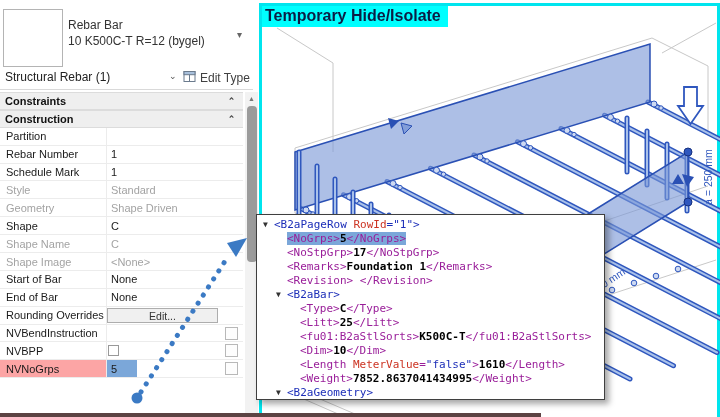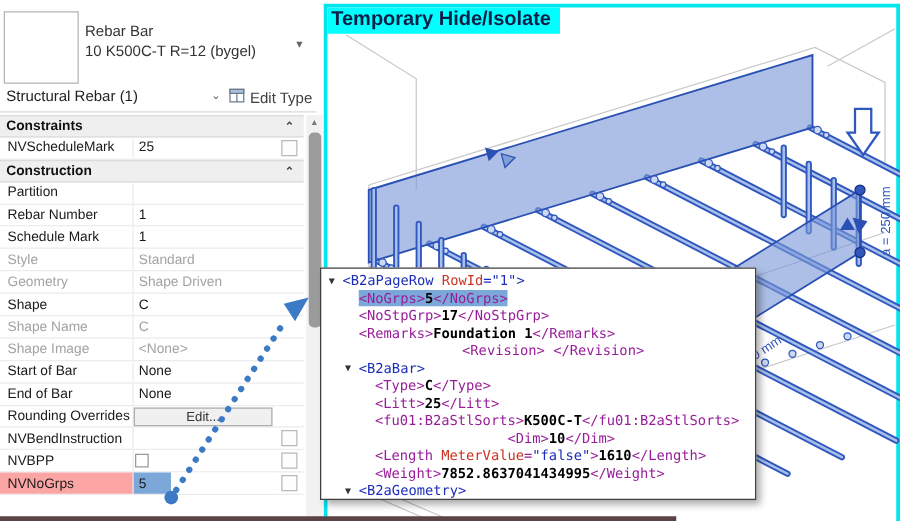--- a/index.html
+++ b/index.html
@@ -176,27 +176,20 @@
         </span>
         <span>Edit Type</span>
       </div>
     </div>
     <div id="topline"></div>
     <div id="grid">
         <div class="prow phead">
           <span class="plabel-h">Constraints</span>
           <span class="chev">⌃</span>
         </div>
-        <div class="prow pitem">
-          <div class="plabel">NVScheduleMark</div>
-          <div class="pval">25</div>
-          <div class="pcol3">
-            <div class="assoc"></div>
-          </div>
-        </div>
         <div class="prow phead">
           <span class="plabel-h">Construction</span>
           <span class="chev">⌃</span>
         </div>
         <div class="prow pitem">
           <div class="plabel">Partition</div>
           <div class="pval"></div>
           <div class="pcol3"></div>
         </div>
         <div class="prow pitem">
@@ -279,26 +272,26 @@
       <div class="up">▲</div>
       <div class="thumb"></div>
     </div>
   </div>
 
   <div id="popup">
       <div class="xline" style="padding-left: 0px;"><span class="xarrow">▼</span><span><span class="xp">&lt;B2aPageRow </span><span class="xa">RowId</span><span class="xp">=</span><span class="xv">"1"</span><span class="xp">&gt;</span></span></div>
       <div class="xline" style="padding-left: 13px;"><span class="xarrow"></span><span class="xhl"><span class="xl">&lt;NoGrps&gt;</span><span class="xt">5</span><span class="xl">&lt;/NoGrps&gt;</span></span></div>
       <div class="xline" style="padding-left: 13px;"><span class="xarrow"></span><span><span class="xl">&lt;NoStpGrp&gt;</span><span class="xt">17</span><span class="xl">&lt;/NoStpGrp&gt;</span></span></div>
       <div class="xline" style="padding-left: 13px;"><span class="xarrow"></span><span><span class="xl">&lt;Remarks&gt;</span><span class="xt">Foundation 1</span><span class="xl">&lt;/Remarks&gt;</span></span></div>
-      <div class="xline" style="padding-left: 13px; text-align: center;"><span class="xarrow"></span><span><span class="xl">&lt;Revision&gt;</span><span class="xt"> </span><span class="xl">&lt;/Revision&gt;</span></span></div>
+      <div class="xline" style="padding-left: 13px;"><span class="xarrow"></span><span><span class="xl">&lt;Revision&gt;</span><span class="xt"> </span><span class="xl">&lt;/Revision&gt;</span></span></div>
       <div class="xline" style="padding-left: 13px;"><span class="xarrow">▼</span><span><span class="xp">&lt;B2aBar&gt;</span></span></div>
       <div class="xline" style="padding-left: 26px;"><span class="xarrow"></span><span><span class="xl">&lt;Type&gt;</span><span class="xt">C</span><span class="xl">&lt;/Type&gt;</span></span></div>
       <div class="xline" style="padding-left: 26px;"><span class="xarrow"></span><span><span class="xl">&lt;Litt&gt;</span><span class="xt">25</span><span class="xl">&lt;/Litt&gt;</span></span></div>
       <div class="xline" style="padding-left: 26px;"><span class="xarrow"></span><span><span class="xl">&lt;fu01:B2aStlSorts&gt;</span><span class="xt">K500C-T</span><span class="xl">&lt;/fu01:B2aStlSorts&gt;</span></span></div>
-      <div class="xline" style="padding-left: 26px; text-align: center;"><span class="xarrow"></span><span><span class="xl">&lt;Dim&gt;</span><span class="xt">10</span><span class="xl">&lt;/Dim&gt;</span></span></div>
+      <div class="xline" style="padding-left: 26px;"><span class="xarrow"></span><span><span class="xl">&lt;Dim&gt;</span><span class="xt">10</span><span class="xl">&lt;/Dim&gt;</span></span></div>
       <div class="xline" style="padding-left: 26px;"><span class="xarrow"></span><span><span class="xl">&lt;Length </span><span class="xa">MeterValue</span><span class="xl">=</span><span class="xv">"false"</span><span class="xl">&gt;</span><span class="xt">1610</span><span class="xl">&lt;/Length&gt;</span></span></div>
       <div class="xline" style="padding-left: 26px;"><span class="xarrow"></span><span><span class="xl">&lt;Weight&gt;</span><span class="xt">7852.8637041434995</span><span class="xl">&lt;/Weight&gt;</span></span></div>
       <div class="xline" style="padding-left: 13px;"><span class="xarrow">▼</span><span><span class="xp">&lt;B2aGeometry&gt;</span></span></div>
     </div>
 
   <svg id="arrowsvg" viewBox="0 0 720 417">
     <circle cx="137" cy="398" r="5.5" fill="#3b7ac4"></circle>
     <line x1="141" y1="392" x2="229" y2="255" stroke="#3b7ac4" stroke-width="5" stroke-linecap="round" stroke-dasharray="0.1 9.5"></line>
     <polygon points="247,238 227,243 236,257" fill="#3b7ac4"></polygon>
   </svg>

